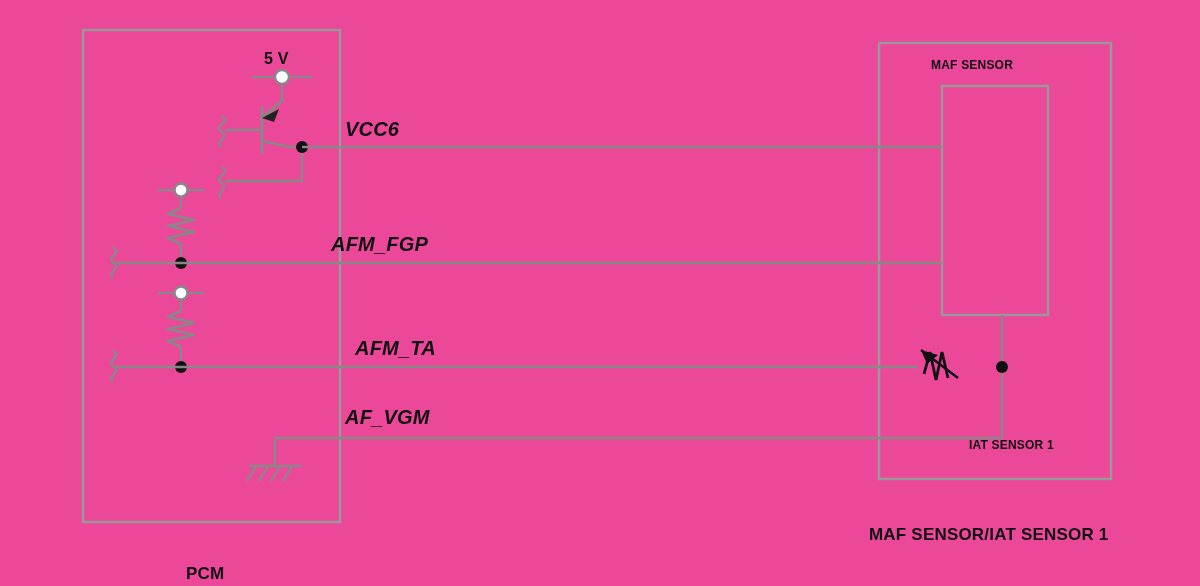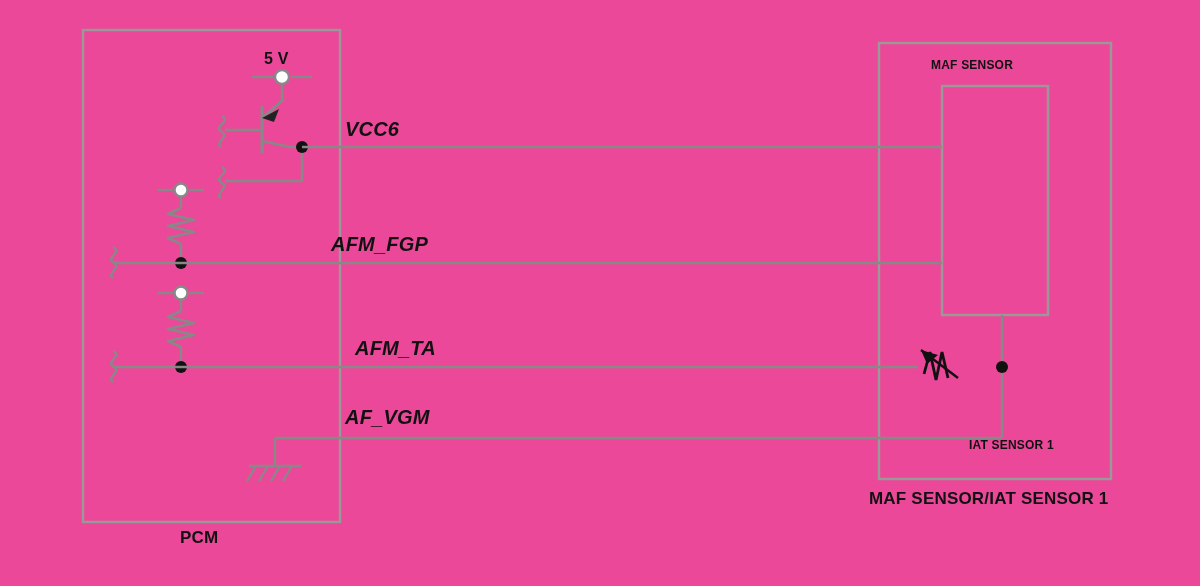--- a/index.html
+++ b/index.html
@@ -24,21 +24,21 @@
     position: absolute;
     font-family: "Liberation Sans", sans-serif;
     font-weight: bold;
     color: #111111;
     white-space: nowrap;
     font-size: 17px;
     letter-spacing: 0.2px;
   }
   .lbl.sig { font-size: 20px; font-style: italic; }
   .lbl.box-title { font-size: 12px; }
-  .lbl.caption { font-size: 17px; }
+  .lbl.caption { font-size: 17px; margin-top: 36px; }
   .lbl.volt { font-size: 16px; }
 </style>
 </head>
 <body>
 
 <div id="canvas">
 
   <svg width="1200" height="586" viewBox="0 0 1200 586">
 
     <rect x="83" y="30" width="257" height="492" fill="none" stroke="#999999" stroke-width="2.4"></rect>
@@ -143,15 +143,15 @@
   <div class="lbl sig" style="left:355px; top:337px;">AFM_TA</div>
 
   <div class="lbl sig" style="left:345px; top:406px;">AF_VGM</div>
 
   <div class="lbl box-title" style="left:931px; top:58px;">MAF SENSOR</div>
 
   <div class="lbl box-title" style="left:932px; top:438px;margin-left:37px;">IAT SENSOR 1</div>
 
   <div class="lbl caption" style="left:869px; top:489px;">MAF SENSOR/IAT SENSOR 1</div>
 
-  <div class="lbl caption" style="left:180px; top:528px;">PCM</div>
+  <div class="lbl caption" style="left:186px; top:528px;">PCM</div>
 
 </div>
 
 </body></html>

